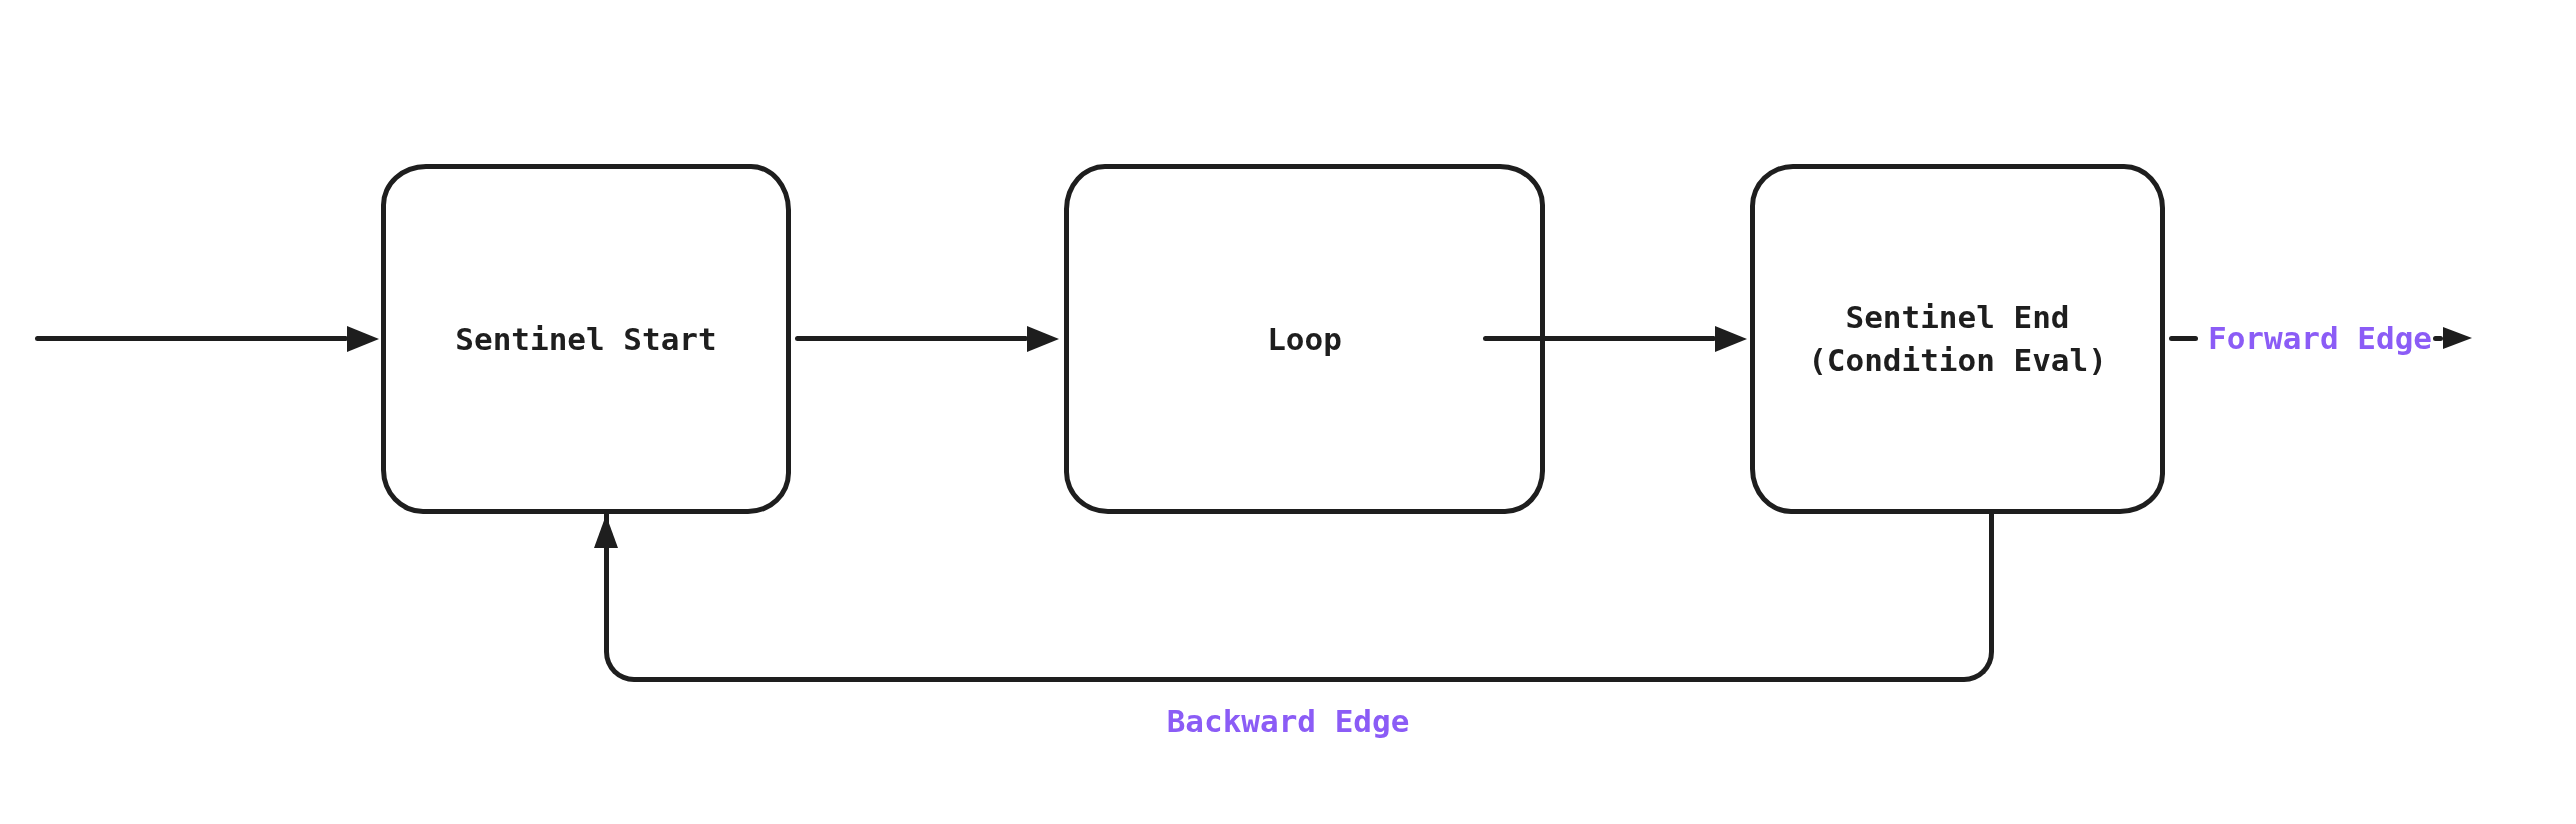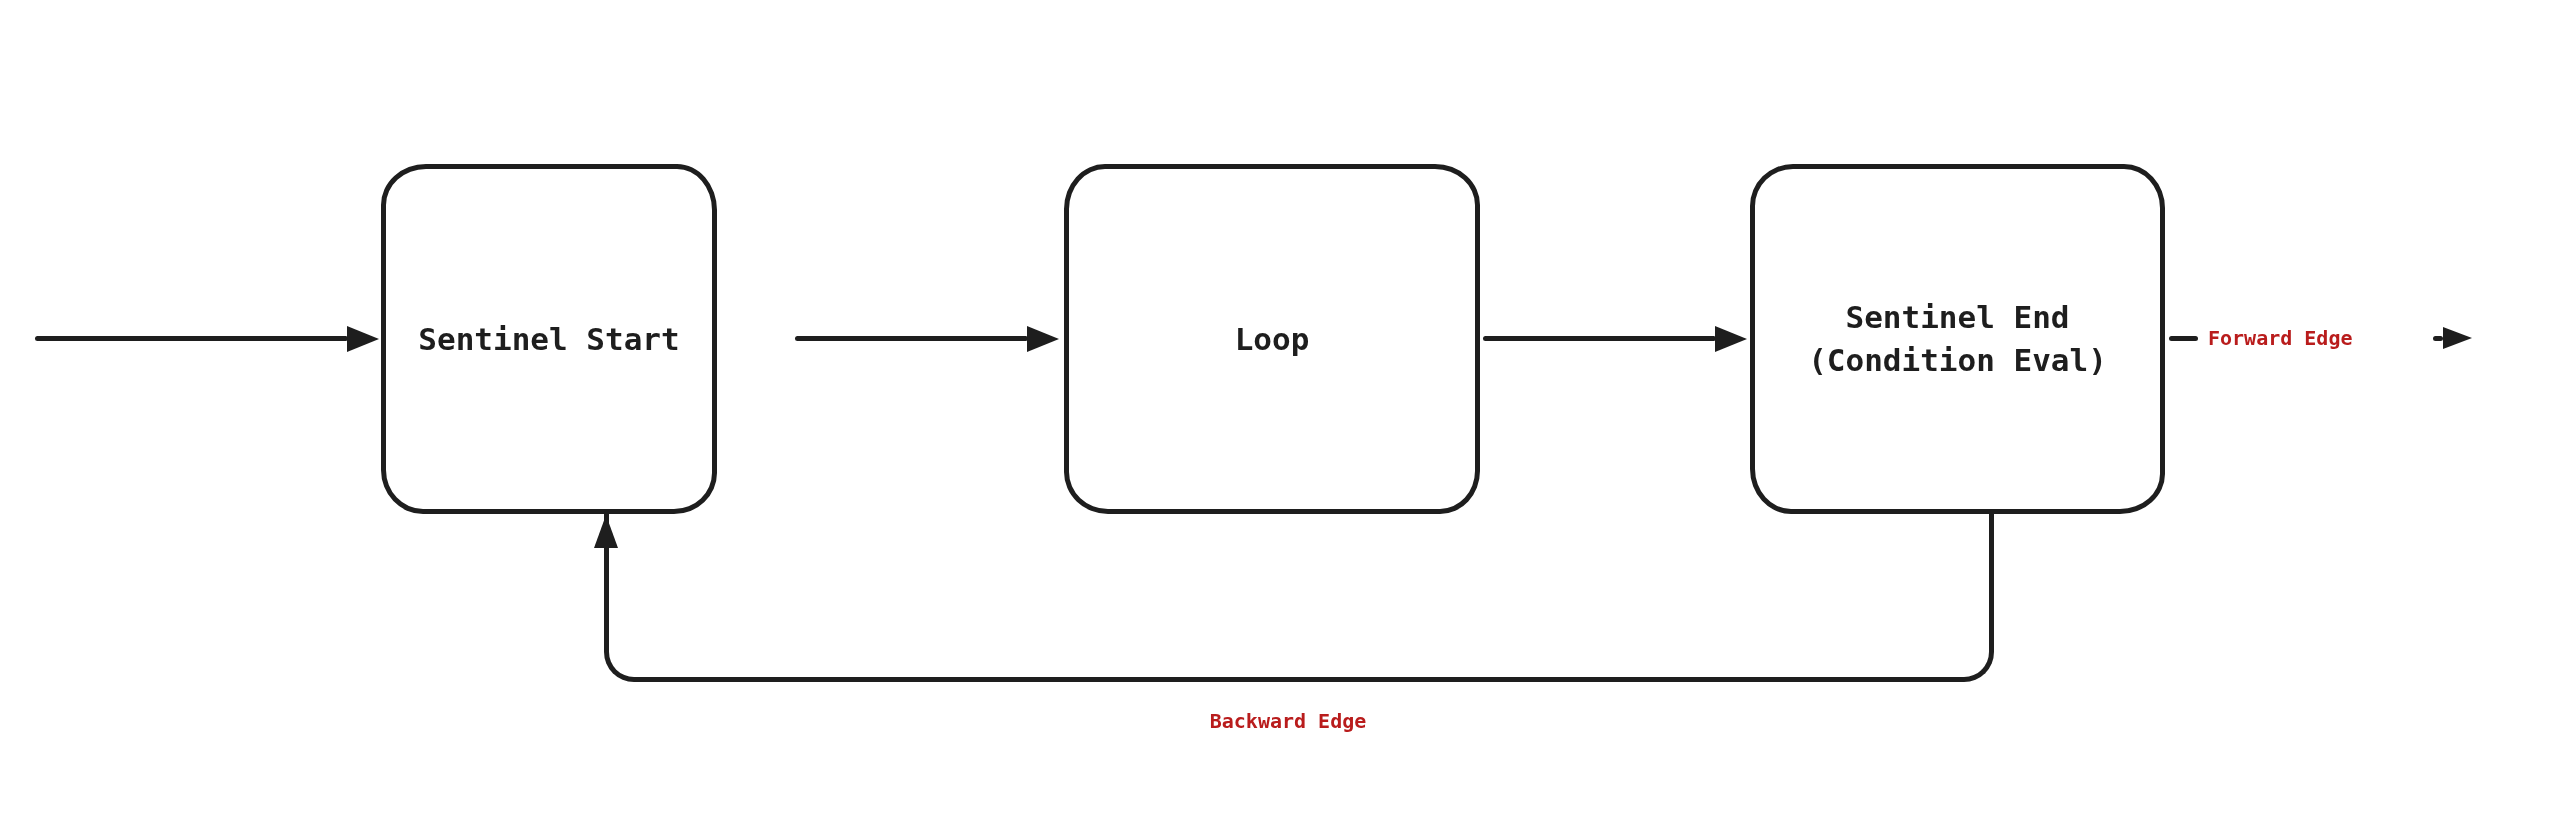--- a/index.html
+++ b/index.html
@@ -27,22 +27,22 @@
     box-sizing: border-box;
     border: 5px solid #1e1e1e;
     background: #ffffff;
     display: flex;
     align-items: center;
     justify-content: center;
     text-align: center;
     font-size: 31px;
     line-height: 43px;
   }
-  .node-1 { left: 381px;  width: 336px; border-radius: 45px 40px 43px 42px / 41px 46px 41px 44px; }
-  .node-2 { left: 1064px; width: 416px; border-radius: 41px 45px 40px 44px / 45px 41px 43px 42px; }
+  .node-1 { left: 381px;  width: 410px; border-radius: 45px 40px 43px 42px / 41px 46px 41px 44px; }
+  .node-2 { left: 1064px; width: 481px; border-radius: 41px 45px 40px 44px / 45px 41px 43px 42px; }
   .node-3 { left: 1750px; width: 415px; border-radius: 43px 41px 45px 41px / 42px 44px 40px 45px; }
   .node-label span { display: block; white-space: nowrap; }
   
   .h-line {
     position: absolute;
     height: 5px;
     background: #1e1e1e;
     border-radius: 2.9px;
   }
   .entry-line { left: 35px;   top: 336px; width: 313px; }
@@ -79,24 +79,24 @@
     position: absolute;
     left: 594px; top: 515px;
     width: 0; height: 0;
     border-left: 12.3px solid transparent;
     border-right: 12.3px solid transparent;
     border-bottom: 33px solid #1e1e1e;
   }
   
   .edge-label {
     position: absolute;
-    font-size: 20px;
+    font-size: 31px;
     line-height: 43px;
     white-space: nowrap;
-    color: #b91c1c;
+    color: #8b5cf6;
   }
   .fwd-label { left: 2208px; top: 317px; }
   .back-label {
     left: 1288px; top: 659px;
     transform: translateX(-50%);
     background: #ffffff;
     padding: 0 11.6px;
     margin-top: 41px;
   }
 </style>

